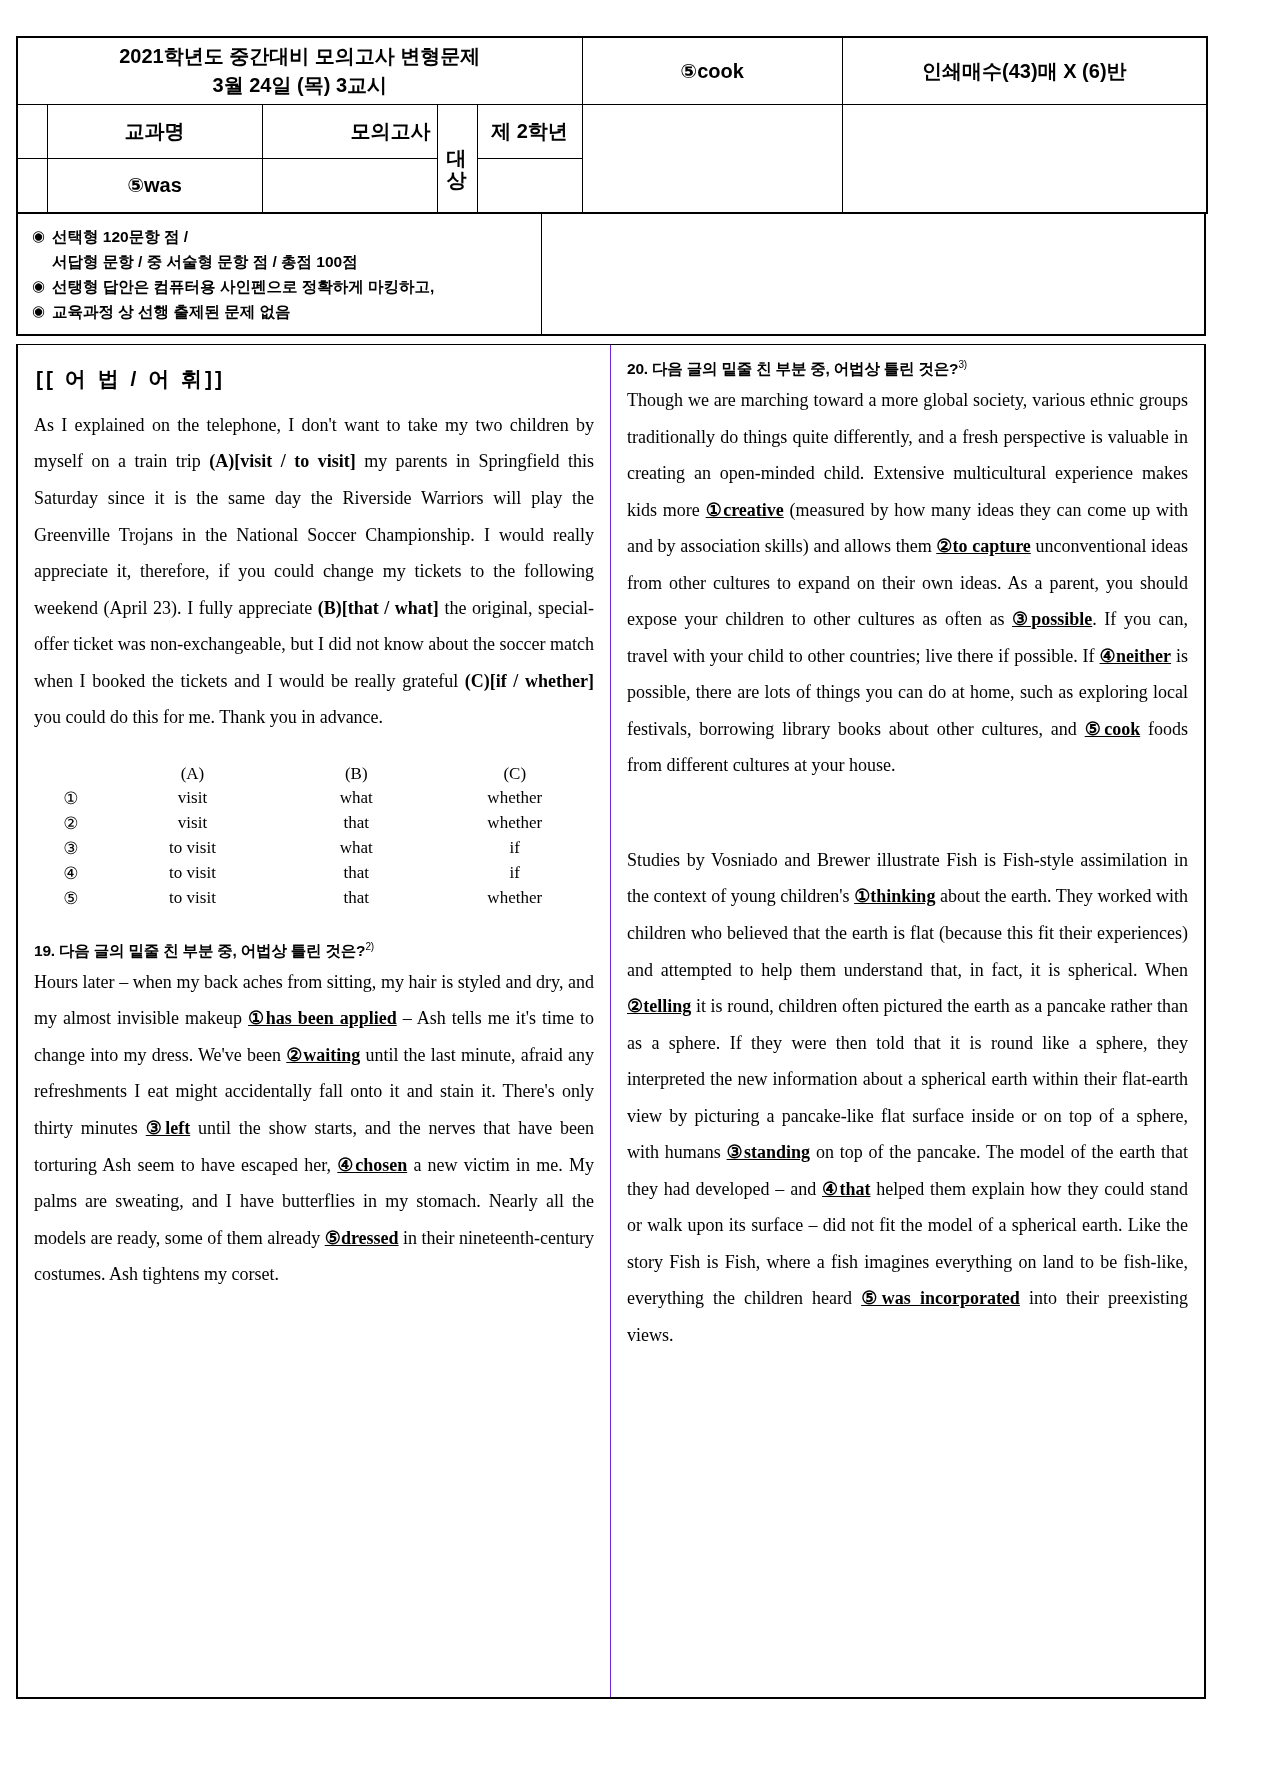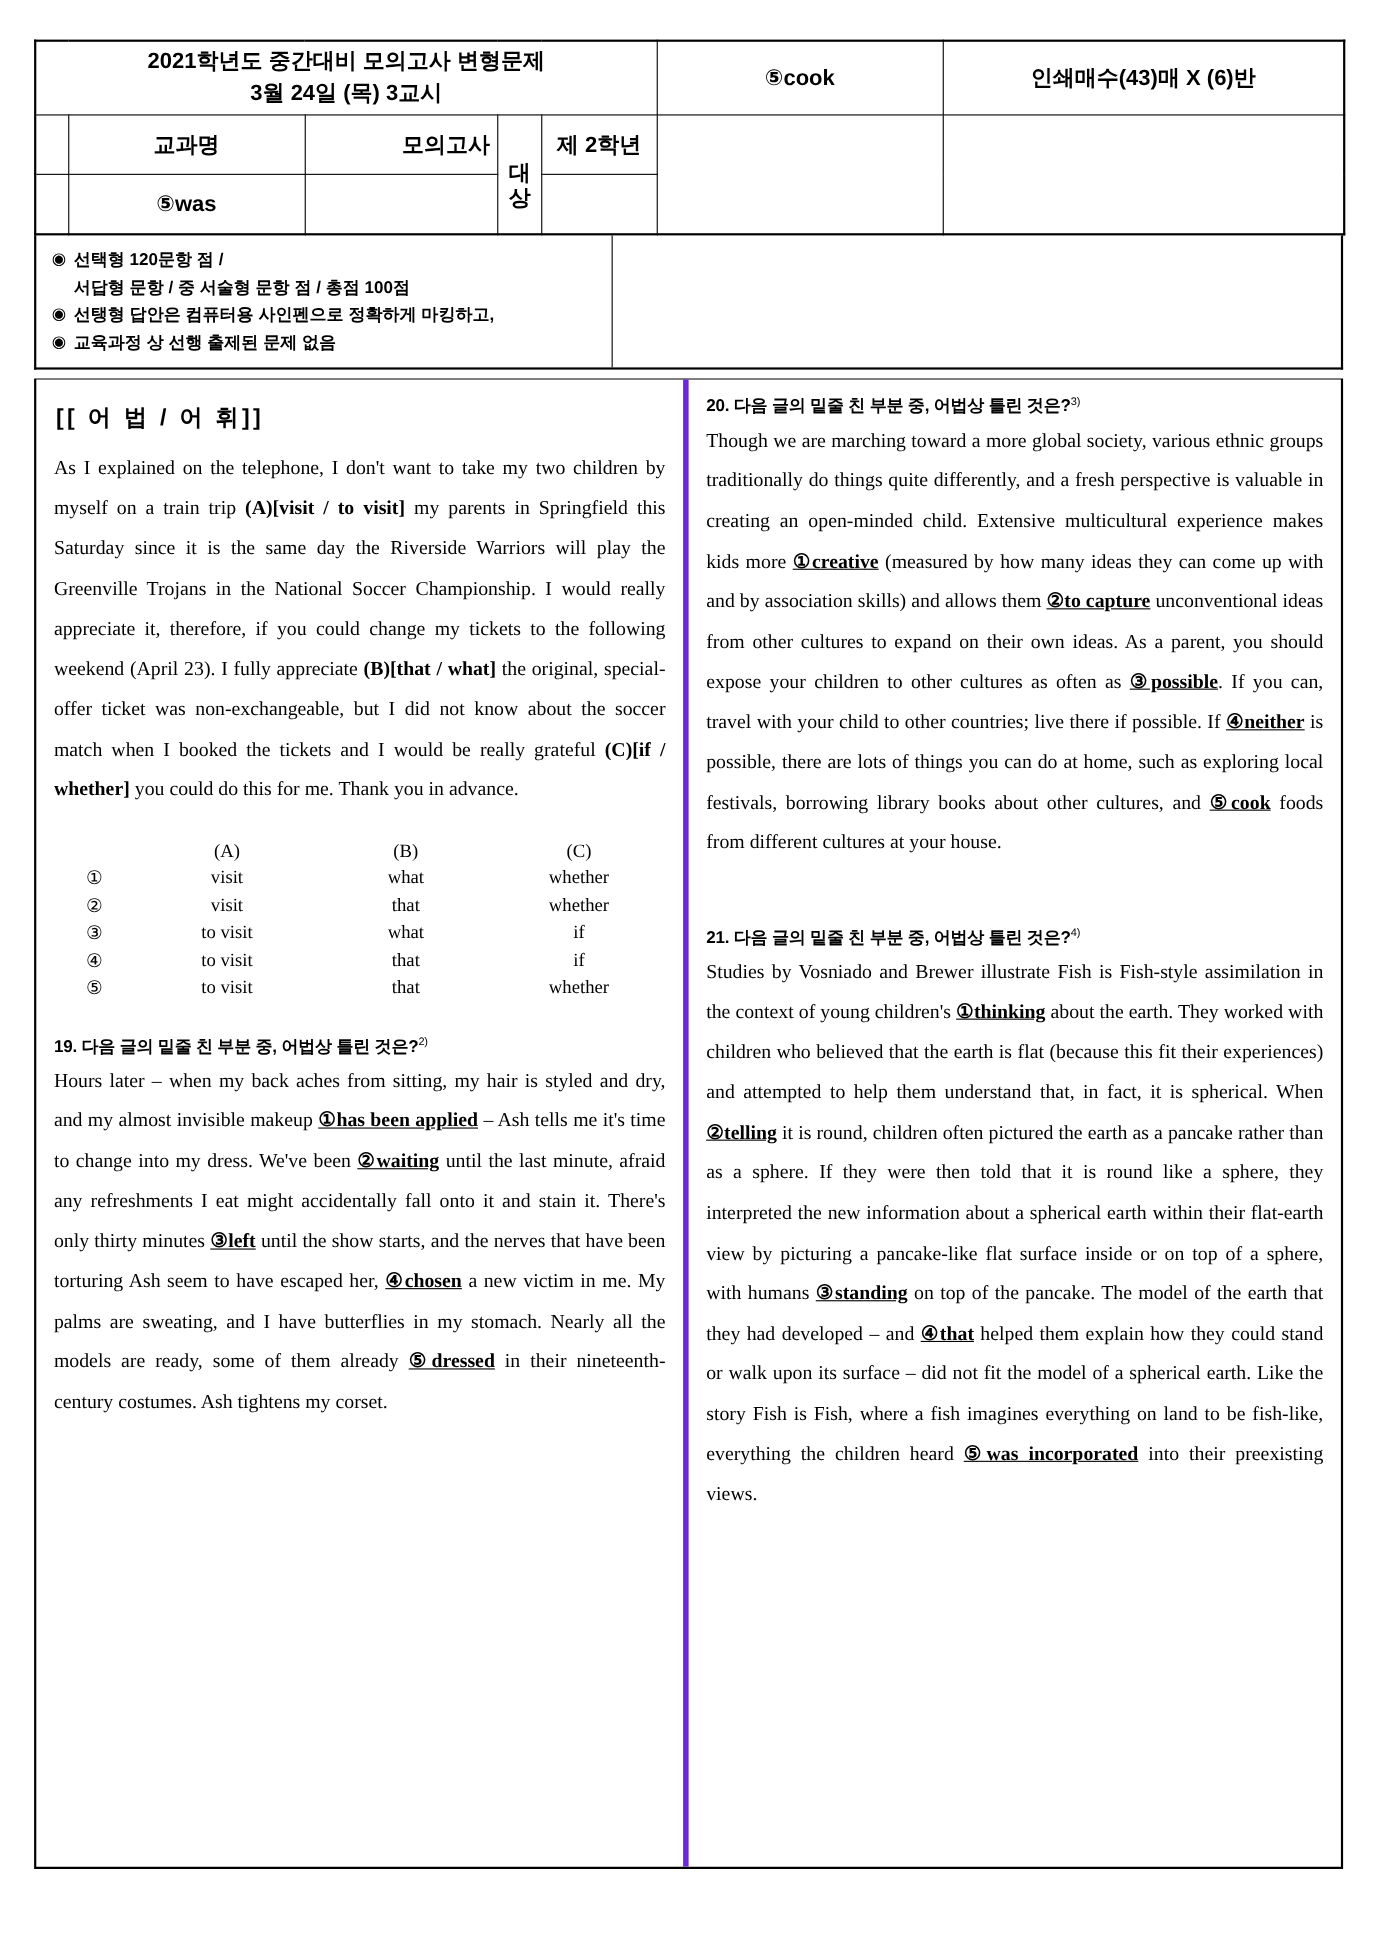--- a/index.html
+++ b/index.html
@@ -9,21 +9,21 @@
     height: 1782px;
     background: #ffffff;
     font-family: "Liberation Serif", "DejaVu Serif", serif;
     color: #000000;
   }
 
   .page {
     position: relative;
     width: 1272px;
     height: 1621px;
-    padding: 36px 40px 0 31px;
+    padding: 36px 40px 0 16px;
   }
 
   
   .hdr-table {
     width: 1190px;
     border-collapse: collapse;
     table-layout: fixed;
     border: 2px solid #000;
   }
   .hdr-table td {
@@ -95,21 +95,21 @@
     border-left: 2px solid #000;
     border-right: 2px solid #000;
     border-top: 1px solid #000;
     border-bottom: 2px solid #000;
     display: flex;
   }
   .col {
     padding: 14px 16px 10px 16px;
     width: 50%;
   }
-  .col-left { border-right: 5px solid #6d28d9; }
+  .col-left { border-right: 1px solid #6d28d9; }
 
   .section-head {
     font-family: "Liberation Sans", "DejaVu Sans", sans-serif;
     font-weight: bold;
     font-size: 21px;
     letter-spacing: 3px;
     margin: 6px 0 14px 2px;
   }
   .q-head {
     font-family: "Liberation Sans", "DejaVu Sans", sans-serif;
@@ -287,23 +287,20 @@
 
       <div class="q-head">
         <span>20. 다음 글의 밑줄 친 부분 중, 어법상 틀린 것은?</span><sup>3)</sup>
       </div>
       <div class="passage">
         <span>Though we are marching toward a more global society, various ethnic groups traditionally do things quite differently, and a fresh perspective is valuable in creating an open-minded child. Extensive multicultural experience makes kids more </span><span class="ul">①creative</span><span> (measured by how many ideas they can come up with and by association skills) and allows them </span><span class="ul">②to capture</span><span> unconventional ideas from other cultures to expand on their own ideas. As a parent, you should expose your children to other cultures as often as </span><span class="ul">③possible</span><span>. If you can, travel with your child to other countries; live there if possible. If </span><span class="ul">④neither</span><span> is possible, there are lots of things you can do at home, such as exploring local festivals, borrowing library books about other cultures, and </span><span class="ul">⑤cook</span><span> foods from different cultures at your house.</span>
       </div>
 
       <div class="gap-lg"></div>
 
-      <div class="q-head">
-        <span>21. 다음 글의 밑줄 친 부분 중, 어법상 틀린 것은?</span><sup>4)</sup>
-      </div>
       <div class="passage">
         <span>Studies by Vosniado and Brewer illustrate Fish is Fish-style assimilation in the context of young children's </span><span class="ul">①thinking</span><span> about the earth. They worked with children who believed that the earth is flat (because this fit their experiences) and attempted to help them understand that, in fact, it is spherical. When </span><span class="ul">②telling</span><span> it is round, children often pictured the earth as a pancake rather than as a sphere. If they were then told that it is round like a sphere, they interpreted the new information about a spherical earth within their flat-earth view by picturing a pancake-like flat surface inside or on top of a sphere, with humans </span><span class="ul">③standing</span><span> on top of the pancake. The model of the earth that they had developed – and </span><span class="ul">④that</span><span> helped them explain how they could stand or walk upon its surface – did not fit the model of a spherical earth. Like the story Fish is Fish, where a fish imagines everything on land to be fish-like, everything the children heard </span><span class="ul">⑤was incorporated</span><span> into their preexisting views.</span>
       </div>
 
     </div>
 
   </div>
 
 </div>
 

